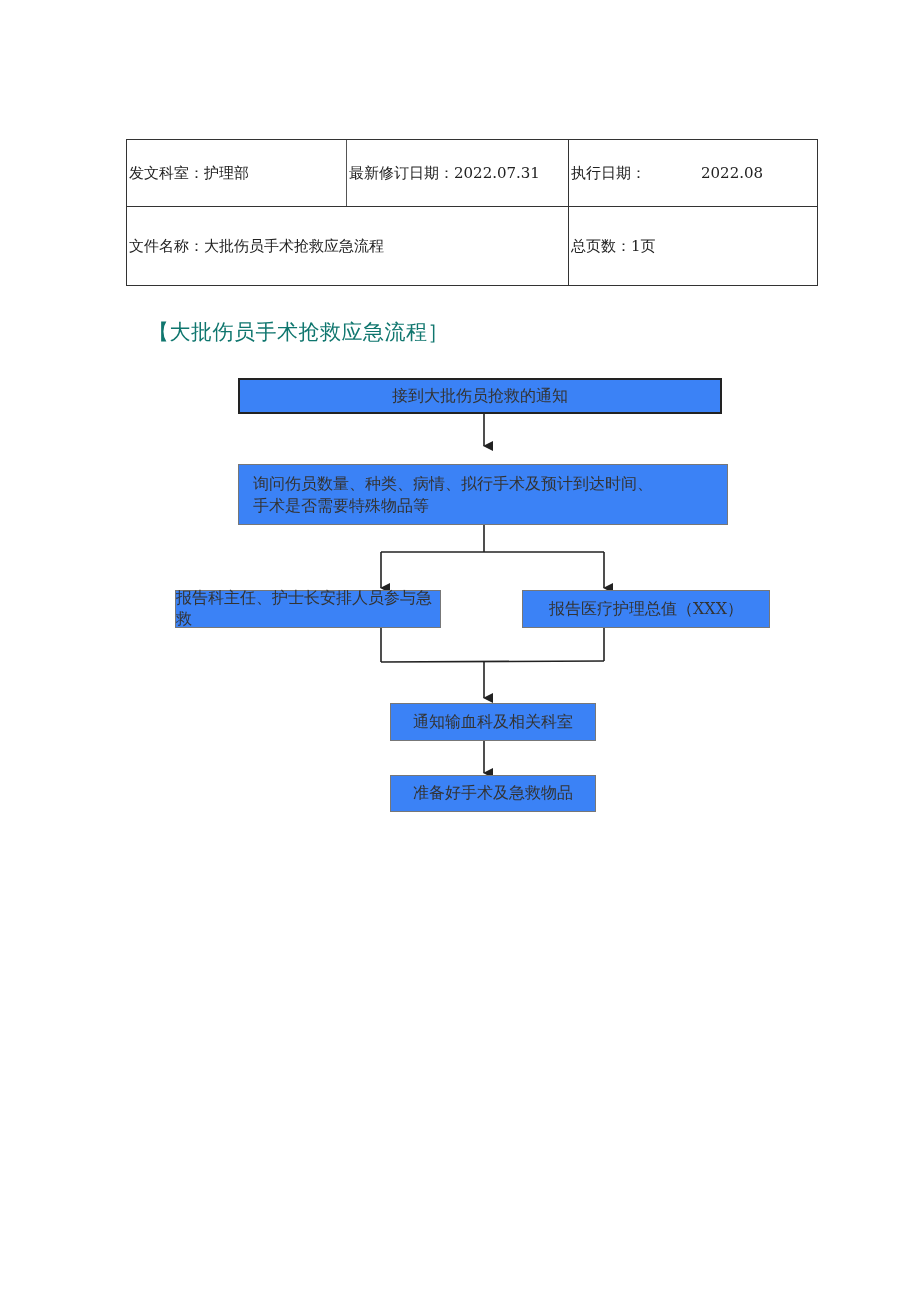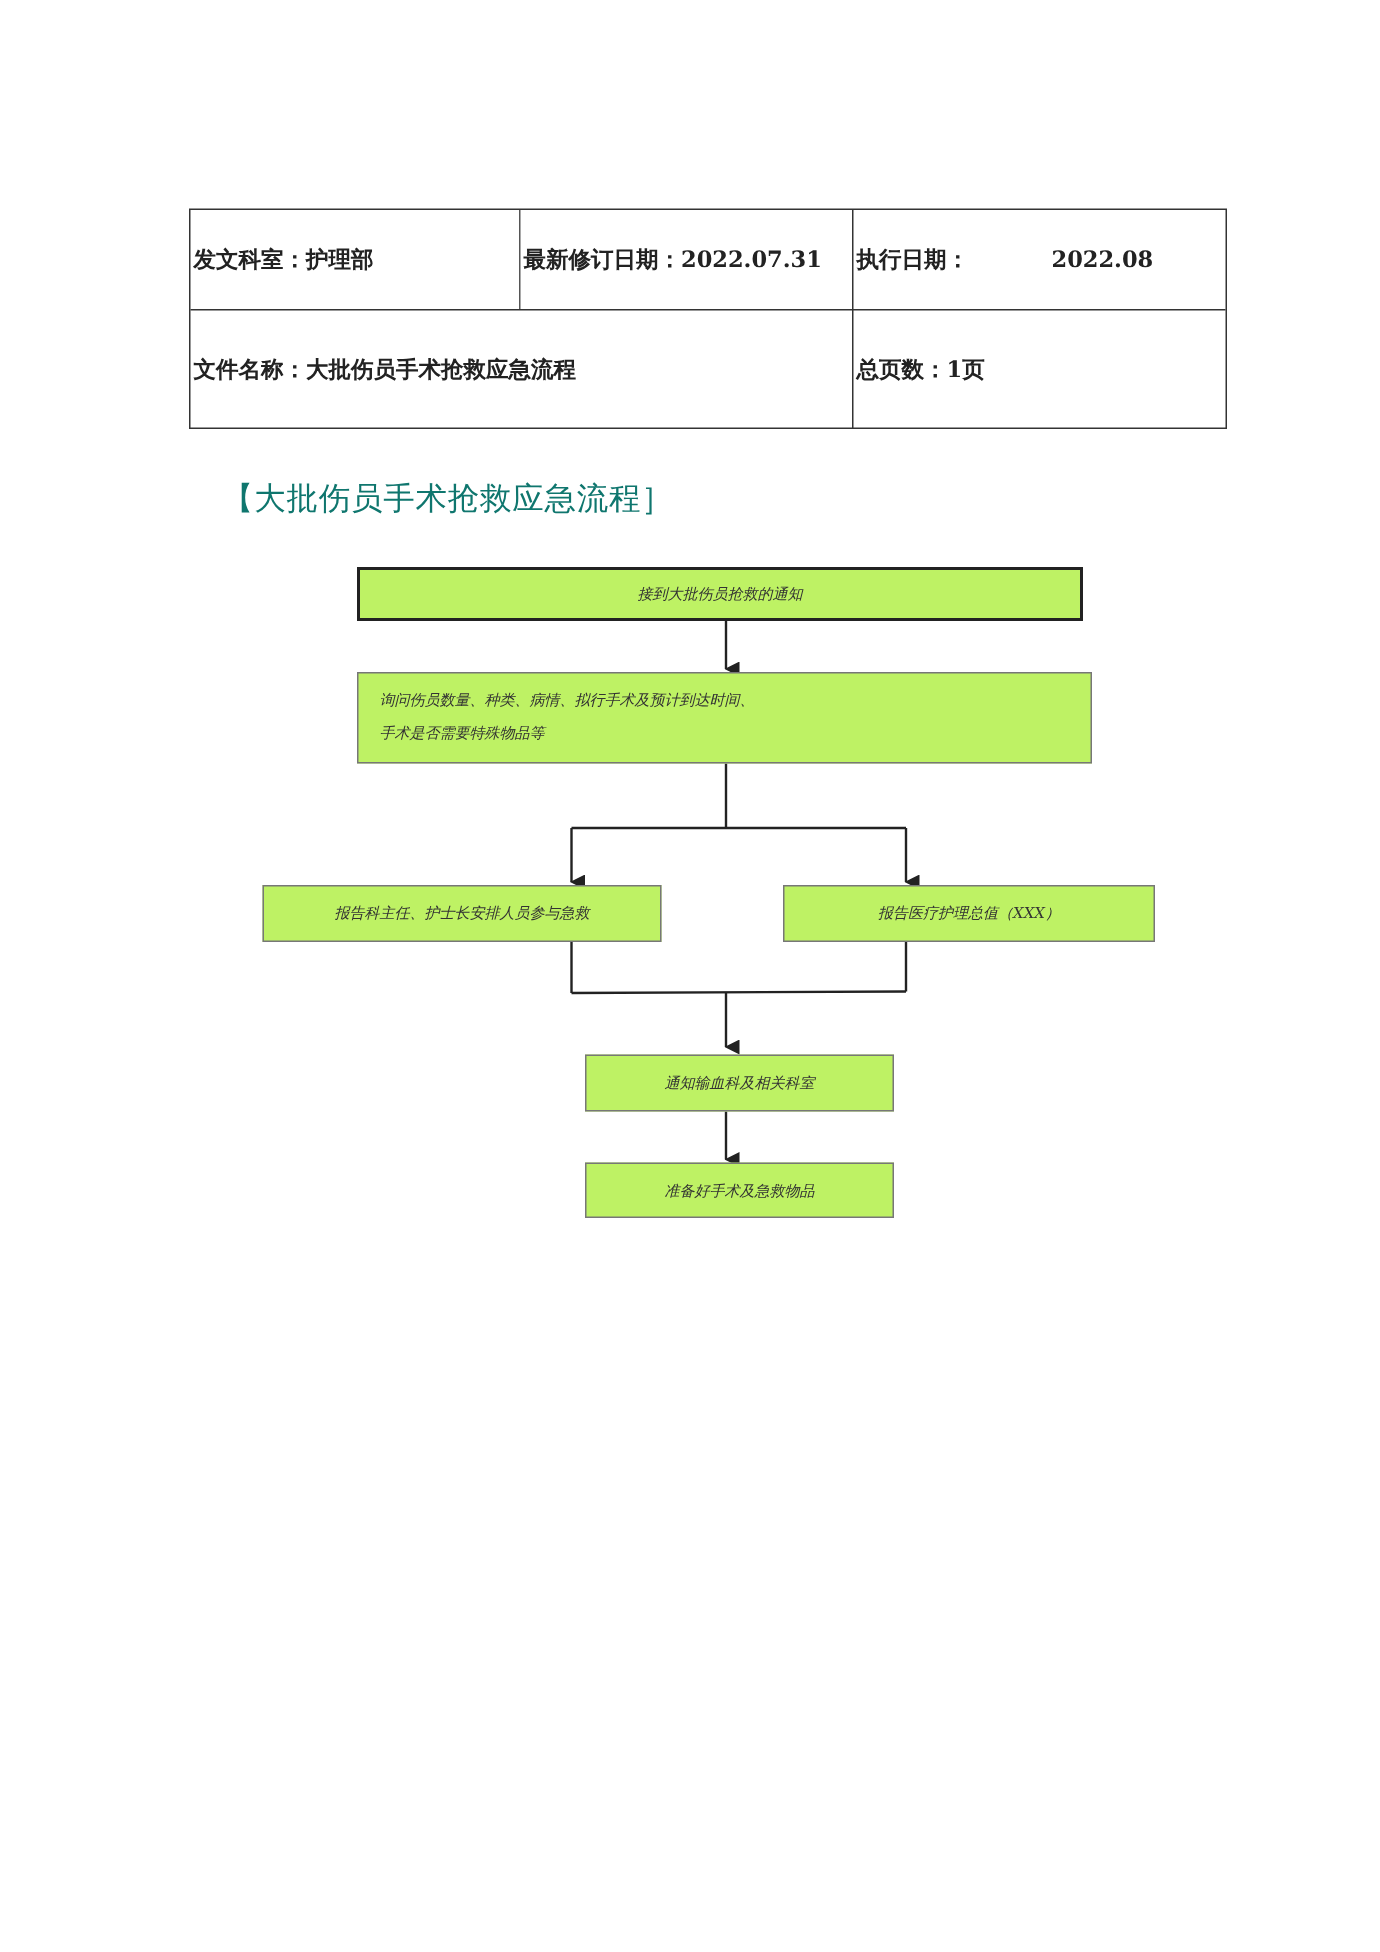--- a/index.html
+++ b/index.html
@@ -1,27 +1,27 @@
 <!DOCTYPE html>
 <html><head>
 <meta charset="utf-8">
 <style>
   html, body { margin:0; padding:0; background:#ffffff; }
   body { width:920px; height:1301px; position:relative; overflow:hidden;
          font-family:"DejaVu Serif","Liberation Serif",serif; color:#222; }
   .tbl { position:absolute; left:126px; top:139px; width:692px; height:147px;
-         border:1px solid #333; box-sizing:border-box;font-weight:bold; }
+         border:1px solid #333; box-sizing:border-box; }
   .cell { position:absolute; box-sizing:border-box; font-size:15px; display:flex; align-items:center;
           padding-left:2px; white-space:nowrap; }
   .vline { position:absolute; background:#555; width:1px; }
   .hline { position:absolute; background:#333; height:1px; }
   .title { position:absolute; left:148px; top:318px; font-family:"DejaVu Sans","Liberation Sans",sans-serif;
            font-size:21px; color:#0f766e; letter-spacing:0.5px; white-space:nowrap; }
-  .box { position:absolute; box-sizing:border-box; border:1px solid #777; background:#bef264;
-         font-size:10px; color:#333; display:flex; align-items:center; justify-content:center;font-style:italic; }
+  .box { position:absolute; box-sizing:border-box; border:1px solid #777; background:#3b82f6;
+         font-size:16px; color:#333; display:flex; align-items:center; justify-content:center; }
   .box.dark { border:2px solid #222; }
   .box.left { justify-content:flex-start; padding-left:14px; line-height:22px; }
   svg.lines { position:absolute; left:0; top:0; }
 </style>
 </head>
 <body>
 
 <div class="tbl">
   <div class="cell" style="left:0;top:0;width:220px;height:66px;">发文科室：护理部</div>
   <div class="cell" style="left:220px;top:0;width:222px;height:66px;">
@@ -58,21 +58,21 @@
     <line x1="381" y1="662" x2="604" y2="661"></line>
     <line x1="484" y1="662" x2="484" y2="698" marker-end="url(#ah)"></line>
     <line x1="484" y1="741" x2="484" y2="773" marker-end="url(#ah)"></line>
   </g>
 </svg>
 
 <div class="box dark" style="left:238px;top:378px;width:484px;height:36px;">
   <span>接到大批伤员抢救的通知</span>
 </div>
 
-<div class="box left" style="left:238px;top:448px;width:490px;height:61px;flex-direction:column;align-items:flex-start;justify-content:center;">
+<div class="box left" style="left:238px;top:464px;width:490px;height:61px;flex-direction:column;align-items:flex-start;justify-content:center;">
   <span>询问伤员数量、种类、病情、拟行手术及预计到达时间、</span>
   <span>手术是否需要特殊物品等</span>
 </div>
 
 <div class="box" style="left:175px;top:590px;width:266px;height:38px;">
   <span>报告科主任、护士长安排人员参与急救</span>
 </div>
 
 <div class="box" style="left:522px;top:590px;width:248px;height:38px;">
   <span>报告医疗护理总值（XXX）</span>

